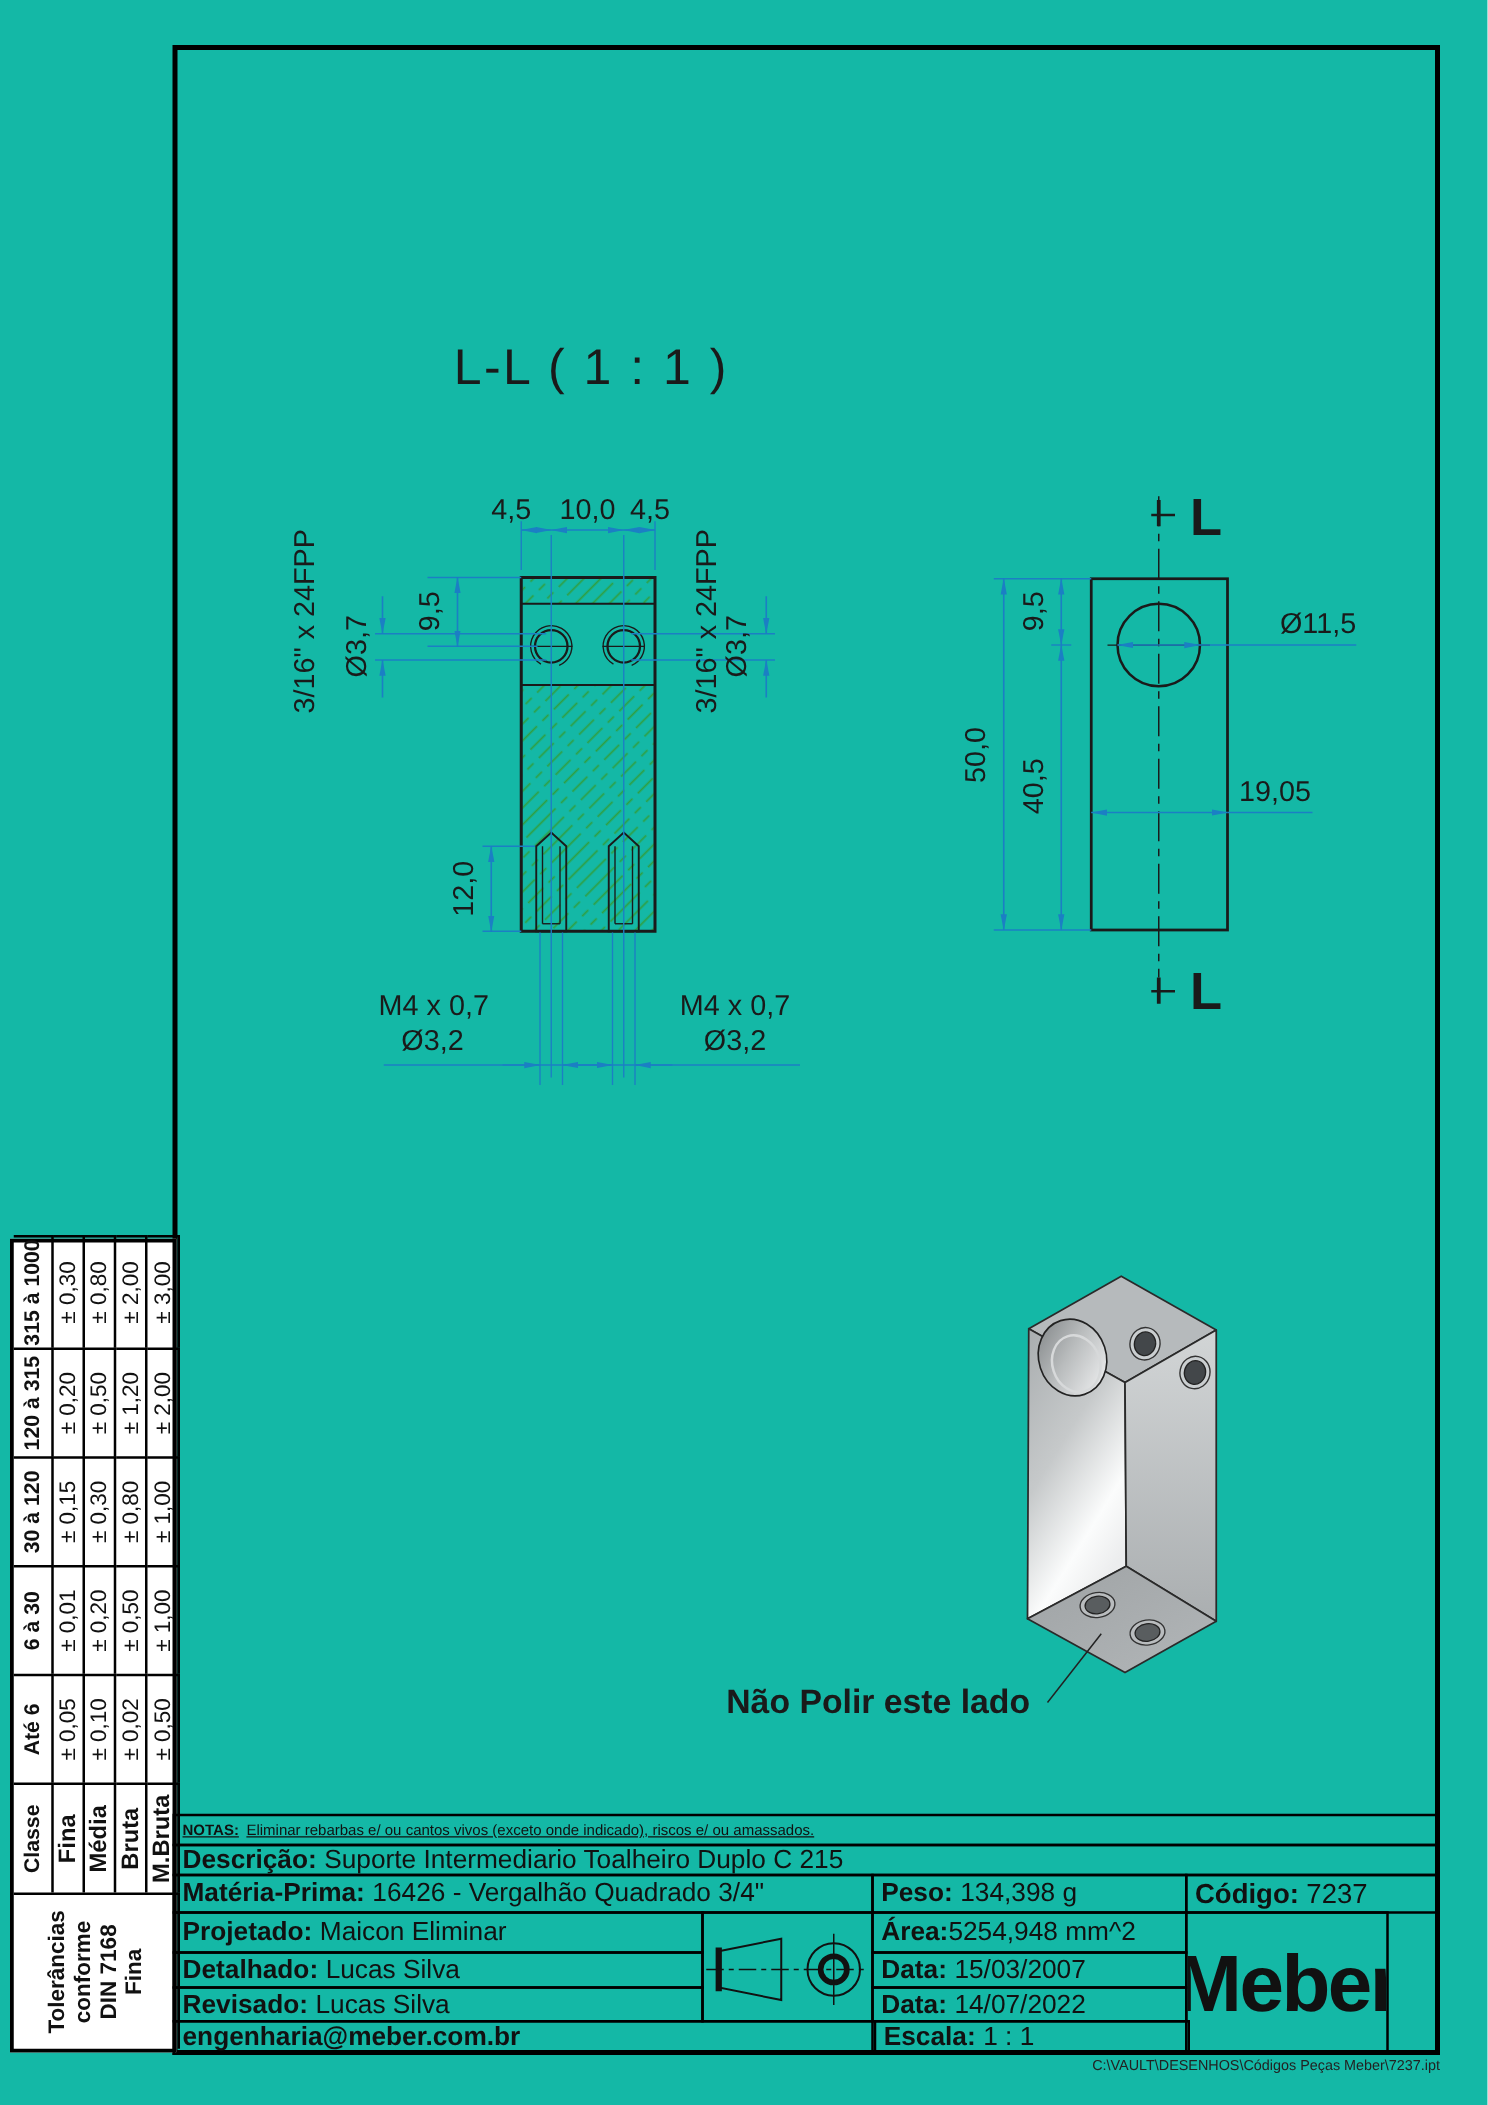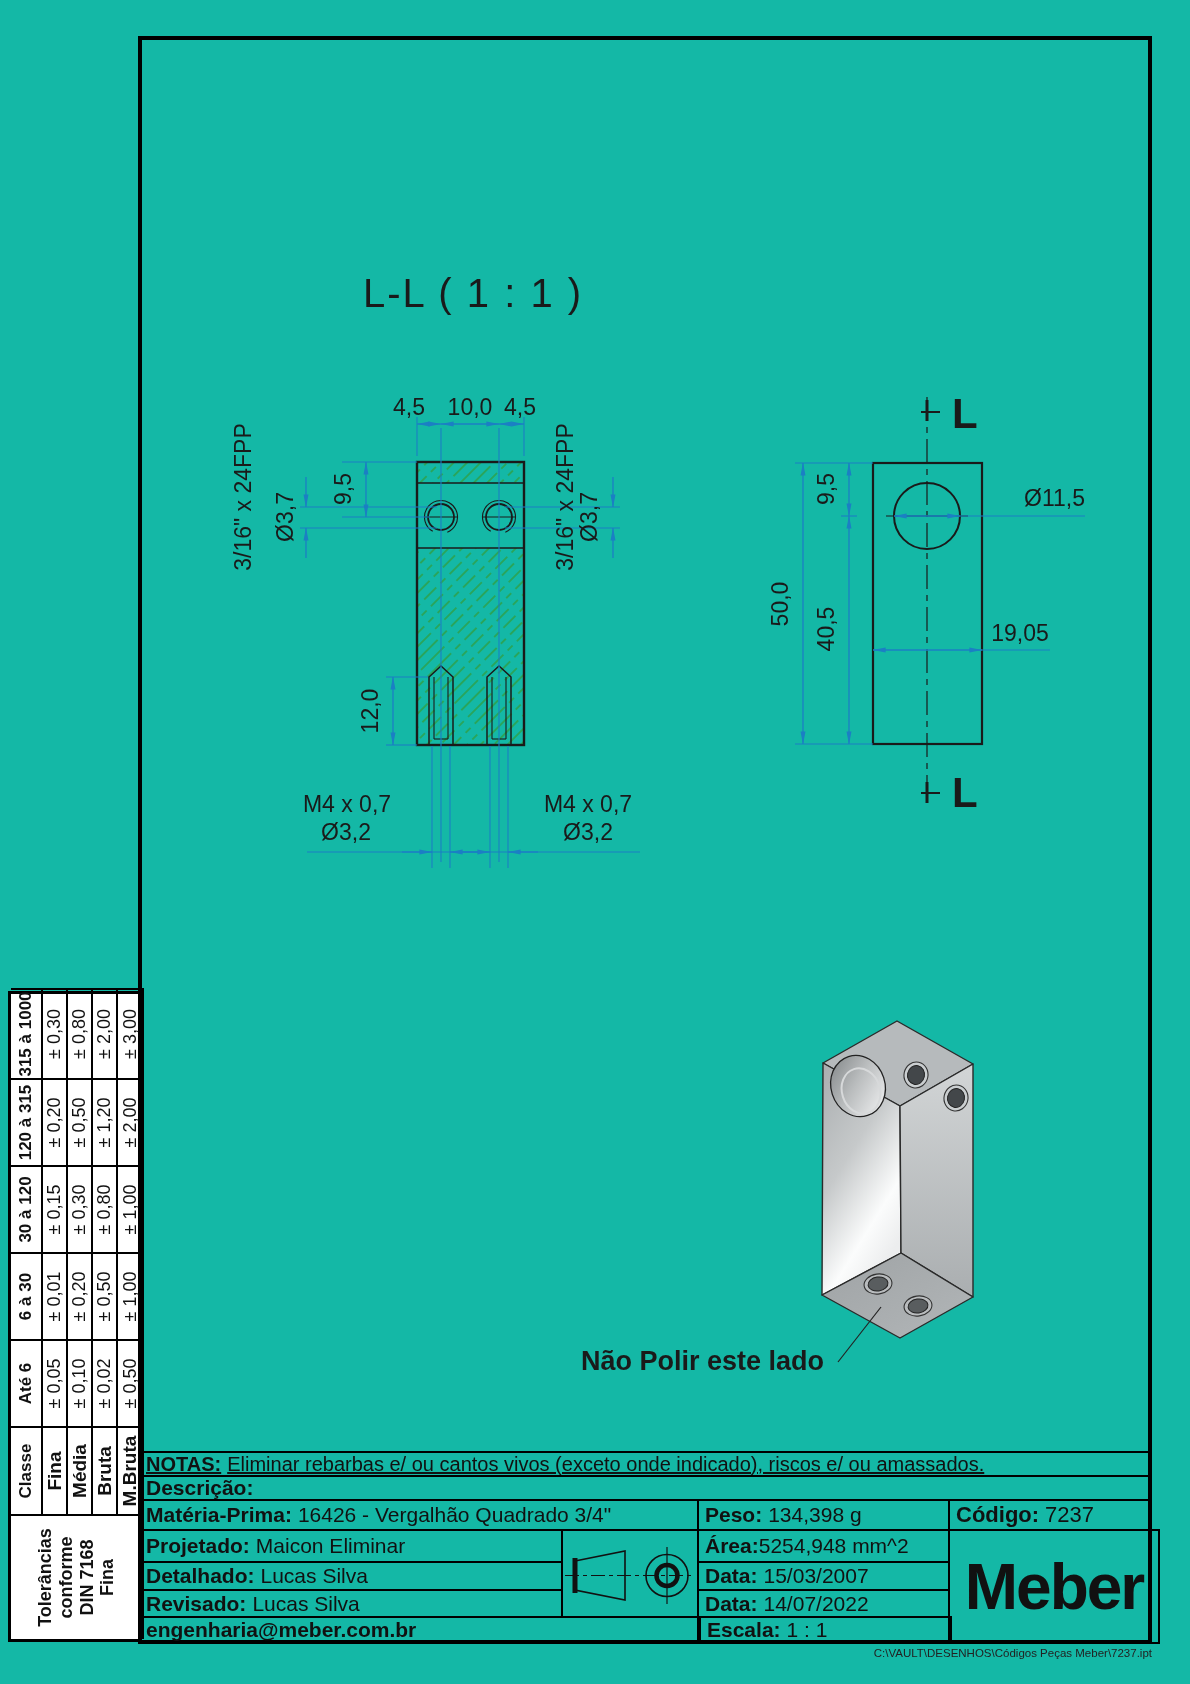--- a/index.html
+++ b/index.html
@@ -261,25 +261,26 @@
 
       <div class="tc lbl" style="grid-column:2;grid-row:5;">M.Bruta</div>
       <div class="tc" style="grid-column:3;grid-row:5;">± 0,50</div>
       <div class="tc" style="grid-column:4;grid-row:5;">± 1,00</div>
       <div class="tc" style="grid-column:5;grid-row:5;">± 1,00</div>
       <div class="tc" style="grid-column:6;grid-row:5;">± 2,00</div>
       <div class="tc" style="grid-column:7;grid-row:5;">± 3,00</div>
     </div>
   </div>
 
-  <div class="tb" style="left:138px;top:1451px;width:1014px;height:26px;font-size:20px;">
+  <div class="tb" style="left:138px;top:1451px;width:1014px;height:26px;font-size:12px;">
     <span class="u"><b>NOTAS:</b><span>Eliminar rebarbas e/ ou cantos vivos (exceto onde indicado), riscos e/ ou amassados.</span></span>
   </div>
   <div class="tb" style="left:138px;top:1475px;width:1014px;height:26px;">
     <b>Descrição:</b>
+    <span>Suporte Intermediario Toalheiro Duplo C 215</span>
   </div>
   <div class="tb" style="left:138px;top:1499px;width:561px;height:32px;">
     <b>Matéria-Prima:</b>
     <span>16426 - Vergalhão Quadrado 3/4"</span>
   </div>
   <div class="tb" style="left:697px;top:1499px;width:253px;height:32px;">
     <b>Peso:</b>
     <span>134,398 g</span>
   </div>
   <div class="tb" style="left:948px;top:1499px;width:204px;height:32px;font-size:22px;">
@@ -320,18 +321,18 @@
     <b>Data:</b>
     <span>14/07/2022</span>
   </div>
   <div class="tb" style="left:138px;top:1616px;width:561px;height:28px;font-weight:bold;">
     <span>engenharia@meber.com.br</span>
   </div>
   <div class="tb" style="left:699px;top:1616px;width:253px;height:28px;">
     <b>Escala:</b>
     <span>1 : 1</span>
   </div>
-  <div class="tb logo-cell" style="left:948px;top:1529px;width:212px;height:115px;">
+  <div class="tb logo-cell" style="left:948px;top:1529px;width:163px;height:115px;">
     <span>Meber</span>
   </div>
 
   <div class="footer-path">C:\VAULT\DESENHOS\Códigos Peças Meber\7237.ipt</div>
 </div>
 
 </body></html>

